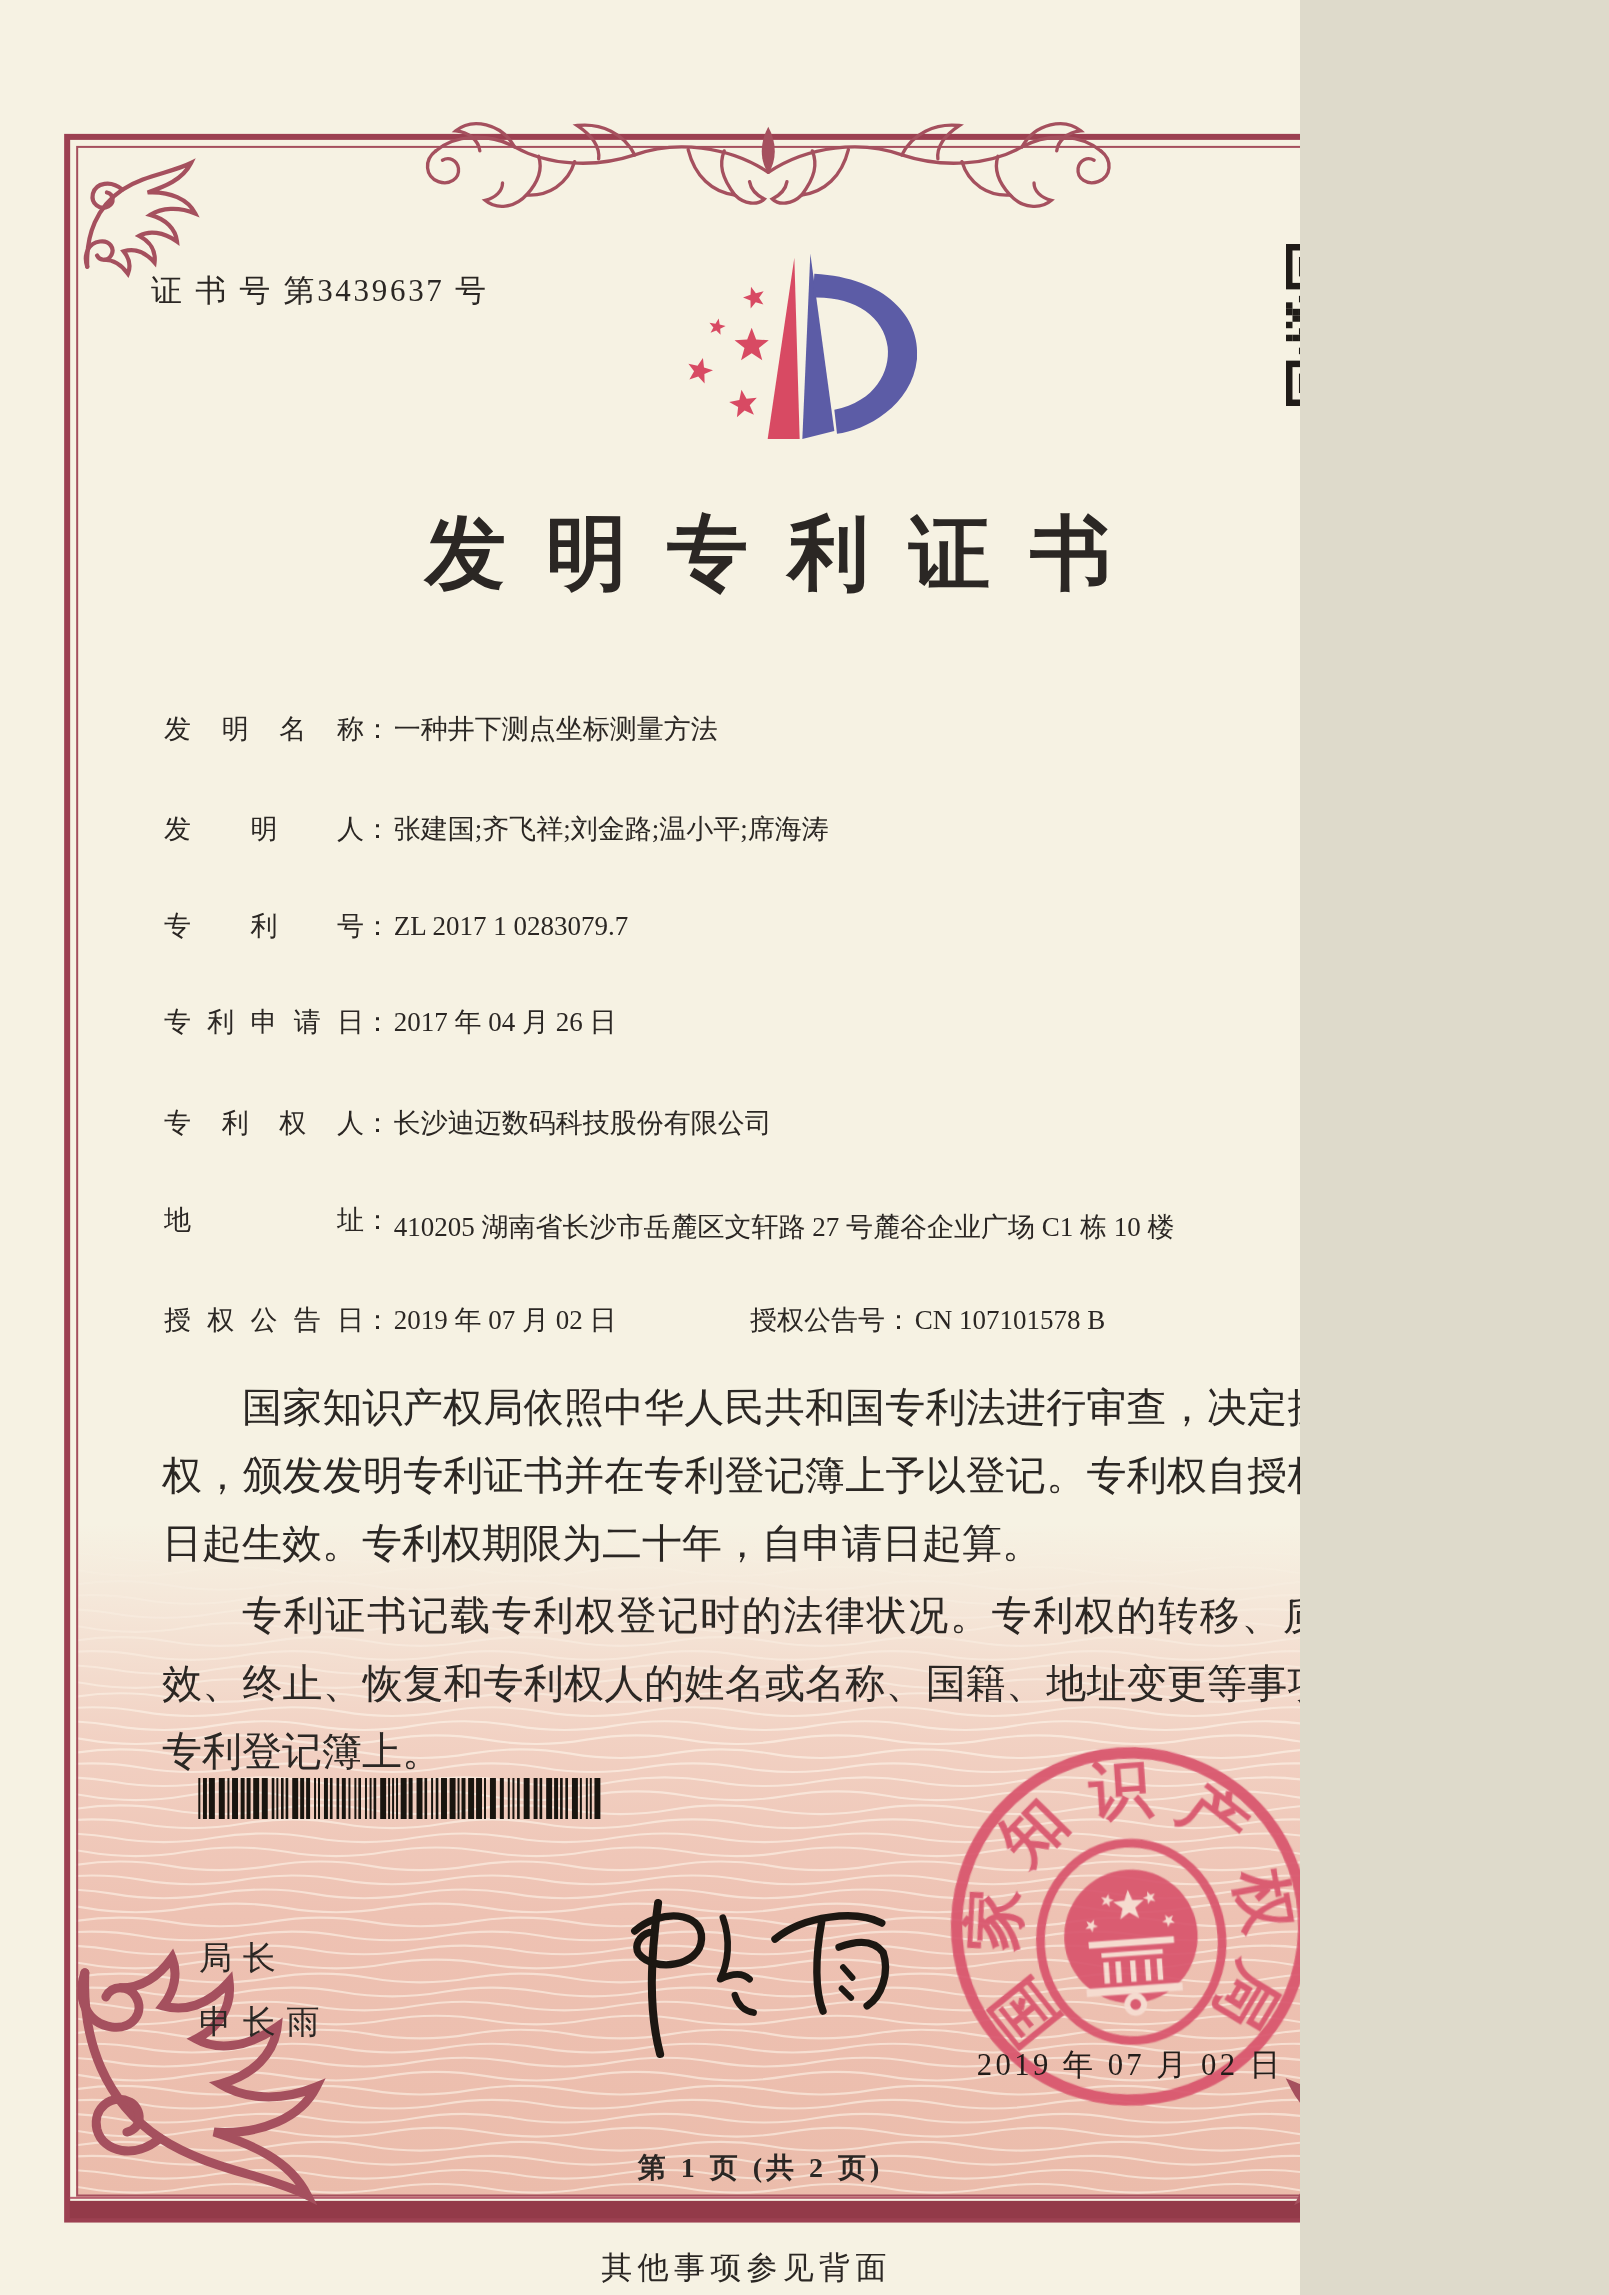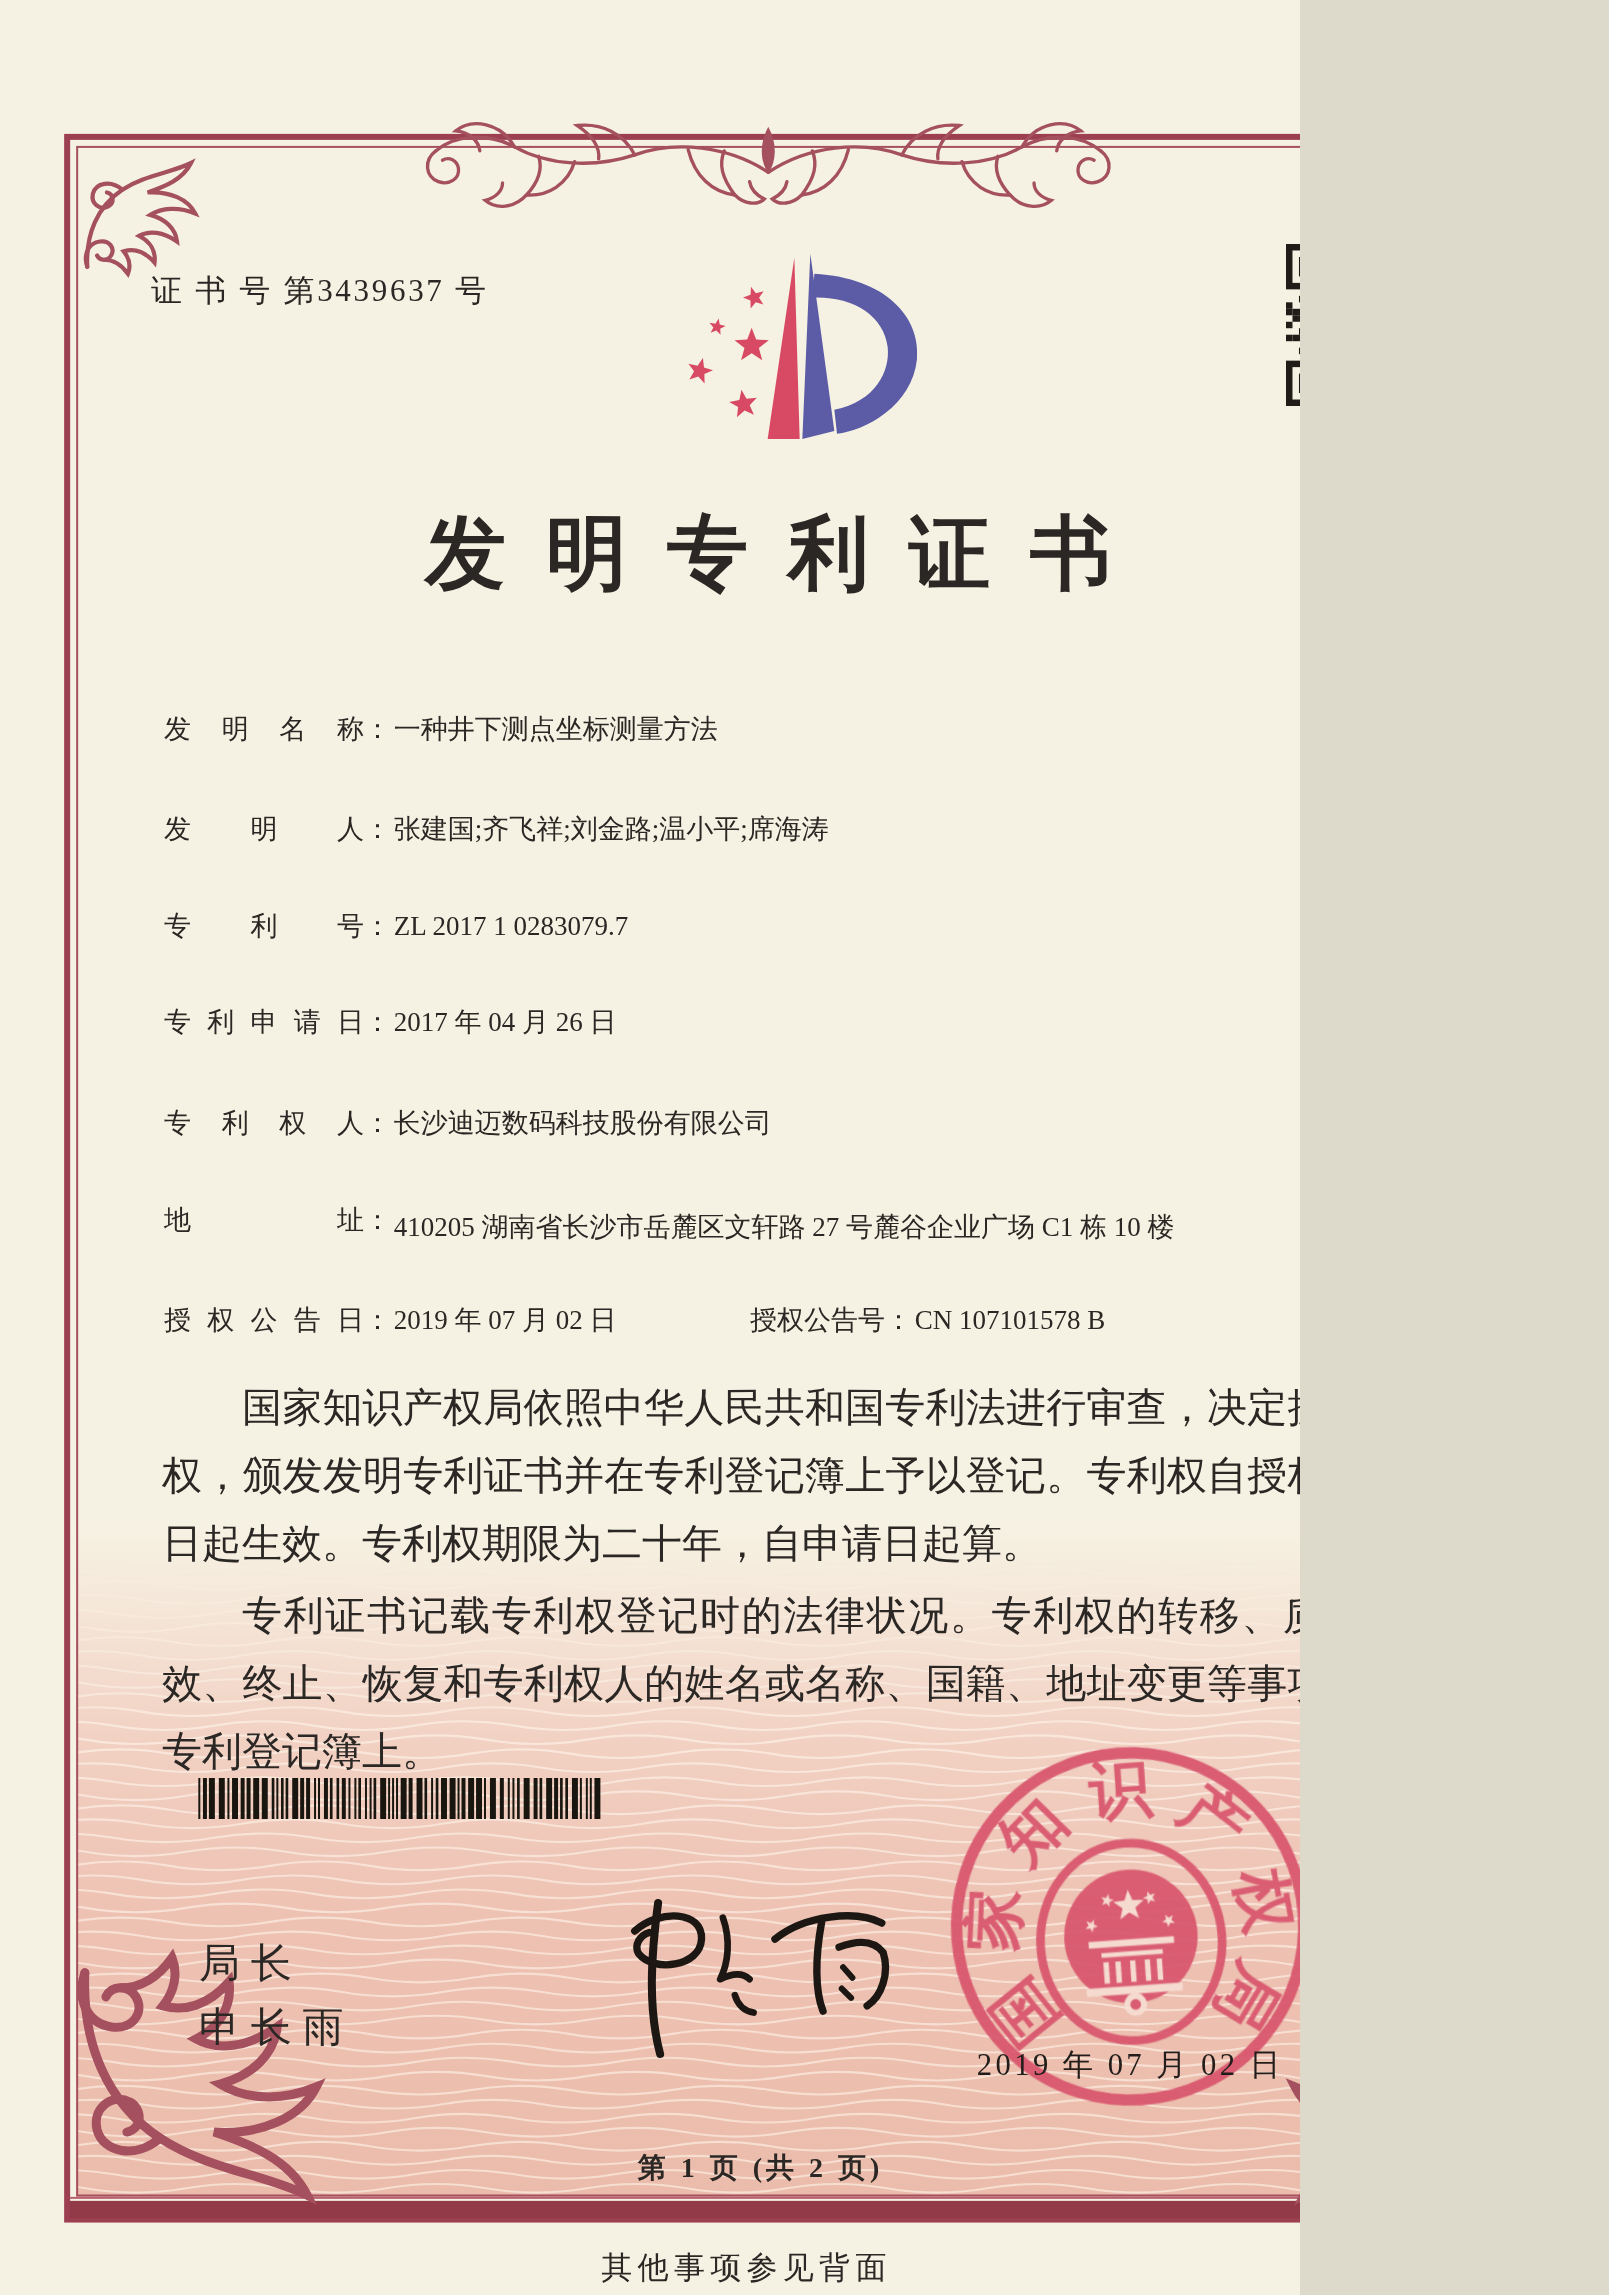--- a/index.html
+++ b/index.html
@@ -28,21 +28,21 @@
   .row{position:absolute;left:164px;right:80px;font-size:27px;white-space:nowrap;}
   .lab{display:inline-block;width:200px;text-align:justify;text-align-last:justify;}
   .lab--compact{width:auto;text-align:left;text-align-last:auto;}
   .val{margin-left:2.7px;}
   .val-wrap{display:inline-block;white-space:normal;width:898px;vertical-align:top;line-height:51px;}
   .pair2{position:absolute;left:586px;top:0;}
   .body-text{position:absolute;left:162px;top:1374px;width:1286px;font-size:40px;
      line-height:68px;text-align:justify;}
   .body-text p{margin:0 0 4px 0;text-indent:2em;}
   .barcode{position:absolute;left:195px;top:1778px;}
-  .director-title,.director-name{position:absolute;left:199px;font-size:41px;letter-spacing:10.7px;
+  .director-title,.director-name{position:absolute;left:199px;font-size:33px;letter-spacing:10.7px;
      font-family:"Liberation Sans","DejaVu Sans",sans-serif;}
   .director-title{top:1936px;}
   .director-name{top:2000px;}
   .page-num{position:absolute;left:26px;top:2149px;width:1469px;text-align:center;
      font-size:28px;letter-spacing:4px;font-weight:bold;}
   .back-note{position:absolute;left:12px;top:2247px;width:1469px;text-align:center;
      font-size:31px;letter-spacing:5.3px;}
   .seal-char{font-size:94px;font-weight:700;fill:var(--seal);
      font-family:"Liberation Serif","DejaVu Serif",serif;}
   .seal-date{font-size:46px;letter-spacing:5px;fill:#221d1a;

